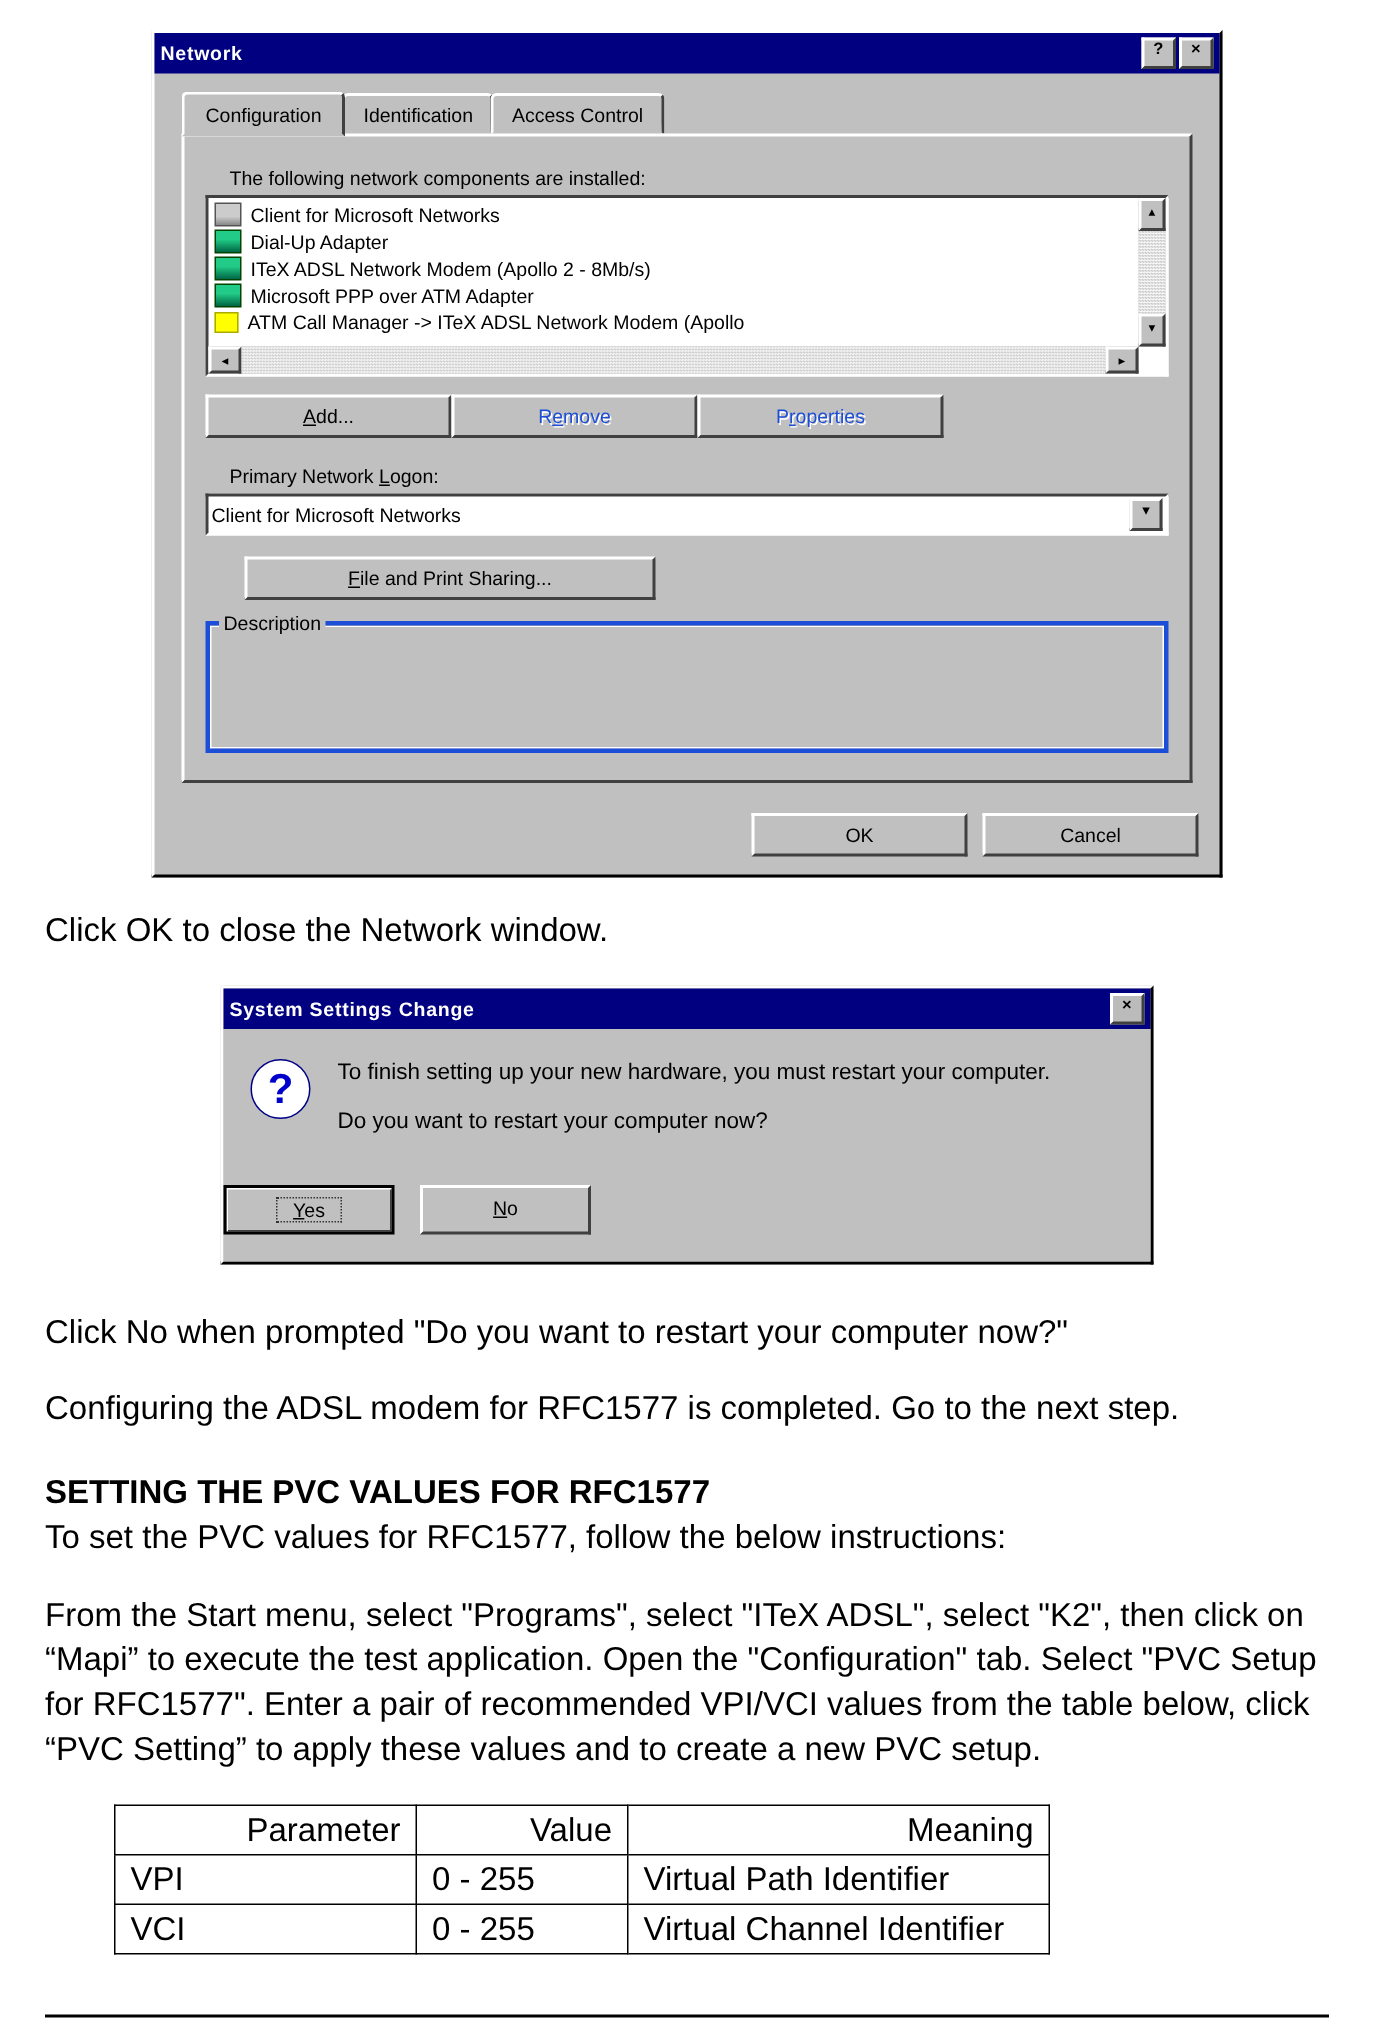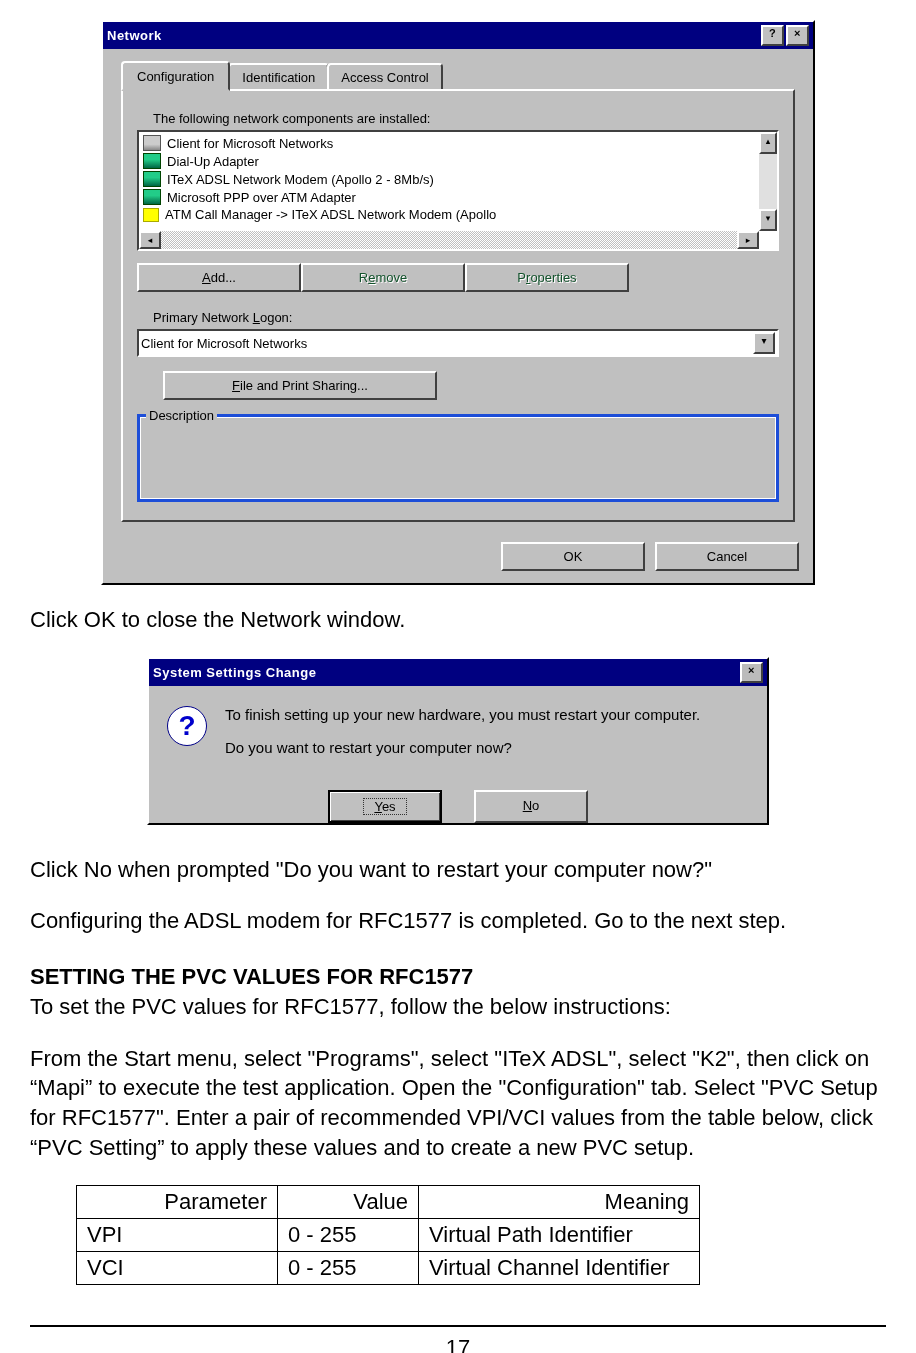--- a/index.html
+++ b/index.html
@@ -2,53 +2,53 @@
 <html><head>
 <meta charset="utf-8">
 <style>
 body{margin:0;padding:20px 30px;font-family:Arial,Helvetica,sans-serif;font-size:22px;color:#000;width:856px}
 .win95{background:#c0c0c0;border:2px solid;border-color:#fff #000 #000 #fff;margin:0 auto 20px;font-family:Verdana,Geneva,sans-serif;font-size:13px}
 .titlebar{background:#000080;color:#fff;padding:3px 4px;font-weight:bold;display:flex;align-items:center;letter-spacing:.5px;font-family:Liberation Sans, sans-serif}
 .titlebar .sp{flex:1}
 .tbtn{width:19px;height:17px;background:#c0c0c0;border:2px solid;border-color:#fff #404040 #404040 #fff;margin-left:2px;color:#000;font-size:11px;font-weight:bold;text-align:center;line-height:13px}
 .w1{width:710px}
 .w1 .body{padding:12px 18px 10px}
-.tabs{display:flex;align-items:flex-end;margin-bottom:-2px}
+.tabs{display:flex;align-items:center;margin-bottom:-2px}
 .tab{background:#c0c0c0;border:2px solid;border-color:#fff #404040 transparent #fff;padding:5px 12px 4px;border-radius:4px 4px 0 0;position:relative;z-index:2;font-family:Verdana,sans-serif}
 .tab.active{border-bottom-color:#c0c0c0;z-index:3;padding:6px 14px 5px}
 .tab.inactive{z-index:1;margin-left:-2px}
 .panel{background:#c0c0c0;border:2px solid;border-color:#fff #404040 #404040 #fff;padding:14px 14px 18px;position:relative;z-index:2}
 .label{margin:6px 16px 4px}
 .listbox{background:#fff;border:2px solid;border-color:#404040 #fff #fff #404040;position:relative}
 .lb-items{height:95px;overflow:hidden;padding:2px}
 .lb-item{display:flex;align-items:center;padding:1px 2px;white-space:nowrap}
 .ico{width:16px;height:14px;margin-right:6px;display:inline-block}
 .ico.pc{background:linear-gradient(#ccc 60%,#888);border:1px solid #555}
 .ico.net{background:linear-gradient(#2c8 40%,#064);border:1px solid #040}
 .ico.atm{background:#ff0;border:1px solid #aa0;width:14px;height:12px}
 .vscroll{position:absolute;top:0;right:0;bottom:18px;width:18px;background:#c0c0c0;display:flex;flex-direction:column}
 .hscroll{position:absolute;left:0;right:18px;bottom:0;height:18px;background:#c0c0c0;display:flex}
 .sbtn{background:#c0c0c0;border:2px solid;border-color:#fff #404040 #404040 #fff;flex:0 0 18px;font-size:9px;text-align:center;line-height:14px}
 .strack{flex:1;background:repeating-conic-gradient(#c0c0c0 0 25%,#fff 0 50%) 0/2px 2px}
 .btnrow{display:flex;justify-content:flex-start;margin-top:12px}
 .btn95{background:#c0c0c0;border:2px solid;border-color:#fff #404040 #404040 #fff;padding:5px 0;width:160px;text-align:center;font-family:Verdana,sans-serif;font-size:13px}
-.btn95.dis{color:#14532d;text-shadow:1px 1px 0 #fff}
+.btn95.dis{color:#1d4ed8;text-shadow:1px 1px 0 #fff}
 .combo{background:#fff;border:2px solid;border-color:#404040 #fff #fff #404040;display:flex;align-items:center;padding:1px 2px}
 .combo .arr{width:18px;height:18px;background:#c0c0c0;border:2px solid;border-color:#fff #404040 #404040 #fff;line-height:13px;text-align:center;font-size:10px;margin-left:auto}
 .grp{border:3px solid #1d4ed8;box-shadow:inset -1px -1px 0 #fff,inset 1px 1px 0 #fff;padding:18px 8px 8px;position:relative;margin-top:14px}
 .grp .gt{position:absolute;top:-9px;left:6px;background:#c0c0c0;padding:0 3px}
 .fps{width:270px;margin:14px 0 0 26px}
 .okrow{display:flex;justify-content:flex-end;padding:10px 14px 12px;gap:10px}
 .okrow .btn95{width:140px}
 .w2{width:618px}
 .w2 .body{padding:20px 18px 18px;display:flex;gap:18px;background:#c0c0c0}
 .qicon{width:38px;height:38px;border-radius:50%;background:#fff;border:1px solid #008;display:flex;align-items:center;justify-content:center;color:#00c;font-weight:bold;font-size:28px;flex-shrink:0}
 .msg{font-size:15px;font-family:Verdana,Tahoma,sans-serif;color:#000}
 .msg p{margin:0 0 16px}
-.ynrow{display:flex;justify-content:center;gap:32px;background:#c0c0c0}
+.ynrow{display:flex;gap:17px;padding-bottom:18px;background:#c0c0c0}
 .ynrow .btn95{width:110px;padding:6px 0}
 .btn95.def{border:2px solid #000;box-shadow:inset 1px 1px 0 #fff,inset -1px -1px 0 #404040}
 .dotwrap{display:inline-block;border:1px dotted #333;padding:0 10px}
 .doc p{margin:0 0 22px;line-height:1.35}
 .doc h2{font-weight:bold;font-size:22px;margin:28px 0 2px}
 .tbl{border-collapse:collapse;margin:12px 0 0 46px}
 .tbl td{border:1px solid #000;padding:3px 10px;font-size:22px;vertical-align:top}
 .tbl .hdr td{text-align:right}
 .pnum{text-align:center;margin-top:40px;border-top:2px solid #000;padding-top:8px;font-size:22px}
 .u{text-decoration:underline}

